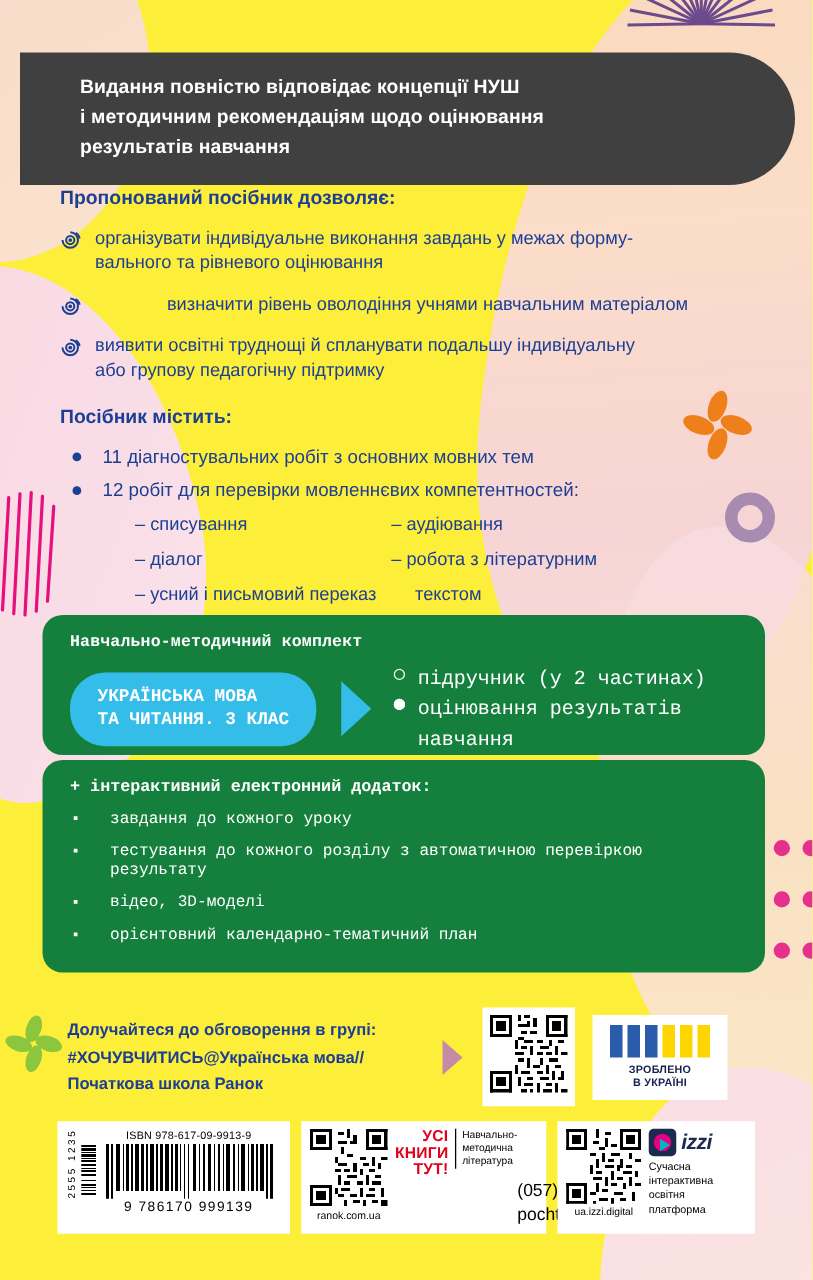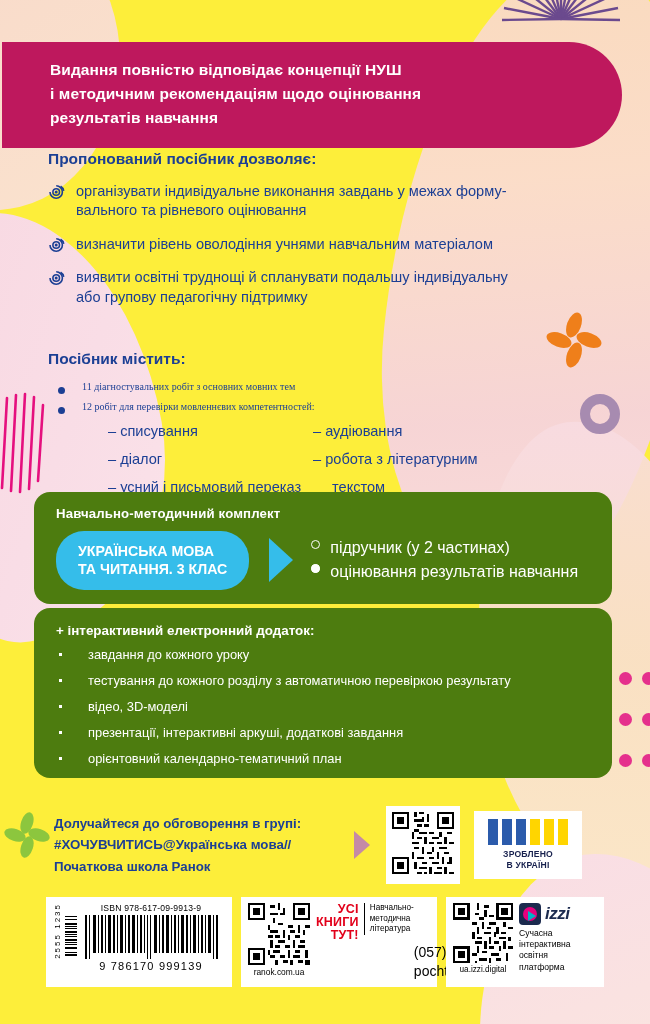--- a/index.html
+++ b/index.html
@@ -66,60 +66,60 @@
     border: 10px solid #a78bb0; border-radius: 50%;
   }
 
   .dot-col { position:absolute; right: 18px; top: 672px; }
   .dot-col .dot { width: 13px; height: 13px; border-radius: 50%; background: #e5308c; margin-bottom: 28px; }
   .dot-col2 { position:absolute; right: -5px; top: 672px; }
   .dot-col2 .dot { width: 13px; height: 13px; border-radius: 50%; background: #e5308c; margin-bottom: 28px; }
 
   
   .banner {
-    position: absolute; left: 2px; top: 42px;
+    position: absolute; left: 16px; top: 42px;
     width: 620px; padding: 16px 30px 18px 48px;
-    background: #be185d;
+    background: #404040;
     border-top-right-radius: 60px;
     border-bottom-right-radius: 60px;
   }
   .banner p {
     color: #ffffff; font-weight: bold; font-size: 15.5px;
     line-height: 1.55; letter-spacing: .1px;
   }
   h2.sec {
     color: #1c3f94; font-weight: bold; font-size: 15.5px;
   }
   .list-eye { list-style: none; }
   .list-eye li {
     position: relative; padding-left: 28px; margin-bottom: 11px;
     color: #1c3f94; font-size: 14.6px; line-height: 1.33;
   }
   .eye-ic { position: absolute; left: 0; top: 2px; width: 18px; height: 16px; }
 
   .list-dot { list-style: none; }
   .list-dot li {
     position: relative; padding-left: 34px; margin-bottom: 6px;
-    color: #1c3f94; font-size: 10px; line-height: 1.4; font-family: Liberation Serif, serif;
+    color: #1c3f94; font-size: 15px; line-height: 1.4;
   }
   .list-dot li:before {
     content: ""; position: absolute; left: 10px; top: 7px;
     width: 7px; height: 7px; border-radius: 50%; background: #1c3f94;
   }
   .dashcols { display: flex; gap: 0; color: #1c3f94; font-size: 14.6px; }
   .dashcols .col { }
   .dashcols .col:first-child { width: 265px; padding-left: 60px; }
   .dashcols .col:last-child  { width: 285px; padding-left: 0px; }
   .dashcols p { margin-bottom: 9px; line-height: 1.3; }
   .dashcols .indent { padding-left: 19px; }
 
   
   .card-orange {
     position: absolute; left: 34px; width: 578px;
-    background: #4d7c0f; border-radius: 16px;
+    background: #15803d; border-radius: 16px; font-family: Liberation Mono, monospace;
   }
   .card1 { top: 492px; height: 112px; padding: 14px 22px 0 22px; }
   .card1 .title { color:#fff; font-weight:bold; font-size:13.2px; letter-spacing:.15px; }
   .kit-row { display: flex; align-items: center; margin-top: 10px; }
   .pill {
     background:#35bdea; color:#fff; font-weight:bold; font-size:14.2px;
     border-radius: 28px; padding: 11px 22px; line-height:1.3; white-space:nowrap;
   }
   .tri {
     width:0;height:0;border-top:22px solid transparent;border-bottom:22px solid transparent;
@@ -283,21 +283,21 @@
       <li>
         <svg class="eye-ic" viewBox="0 0 18 16">
           <path d="M2 8a6.2 6.2 0 1 0 6.2-6.2" fill="none" stroke="#1c3f94" stroke-width="1.6"></path>
           <circle cx="8.2" cy="8" r="3.3" fill="none" stroke="#1c3f94" stroke-width="1.6"></circle>
           <circle cx="8.2" cy="8" r="1.5" fill="#1c3f94"></circle>
           <path d="M12.6 2.2a6.3 6.3 0 0 1 3.1 4.6" fill="none" stroke="#1c3f94" stroke-width="1.6"></path>
         </svg>
         <span>організувати індивідуальне виконання завдань у межах форму-</span><br>
         <span>вального та рівневого оцінювання</span>
       </li>
-      <li style="margin-top:14px;">
+      <li style="margin-top:14px;text-align:center;">
         <svg class="eye-ic" viewBox="0 0 18 16">
           <path d="M2 8a6.2 6.2 0 1 0 6.2-6.2" fill="none" stroke="#1c3f94" stroke-width="1.6"></path>
           <circle cx="8.2" cy="8" r="3.3" fill="none" stroke="#1c3f94" stroke-width="1.6"></circle>
           <circle cx="8.2" cy="8" r="1.5" fill="#1c3f94"></circle>
           <path d="M12.6 2.2a6.3 6.3 0 0 1 3.1 4.6" fill="none" stroke="#1c3f94" stroke-width="1.6"></path>
         </svg>
         <span>визначити рівень оволодіння учнями навчальним матеріалом</span>
       </li>
       <li style="margin-top:14px;">
         <svg class="eye-ic" viewBox="0 0 18 16">
@@ -305,21 +305,21 @@
           <circle cx="8.2" cy="8" r="3.3" fill="none" stroke="#1c3f94" stroke-width="1.6"></circle>
           <circle cx="8.2" cy="8" r="1.5" fill="#1c3f94"></circle>
           <path d="M12.6 2.2a6.3 6.3 0 0 1 3.1 4.6" fill="none" stroke="#1c3f94" stroke-width="1.6"></path>
         </svg>
         <span>виявити освітні труднощі й спланувати подальшу індивідуальну</span><br>
         <span>або групову педагогічну підтримку</span>
       </li>
     </ul>
   </div>
 
-  <div style="position:absolute; left:48px; top:350px; width:560px;">
+  <div style="position:absolute; left:48px; top:325px; width:560px;">
     <h2 class="sec">Посібник містить:</h2>
     <ul class="list-dot" style="margin-top:12px;">
       <li>11 діагностувальних робіт з основних мовних тем</li>
       <li>12 робіт для перевірки мовленнєвих компетентностей:</li>
     </ul>
     <div class="dashcols" style="margin-top:8px;">
       <div class="col">
         <p>– списування</p>
         <p>– діалог</p>
         <p>– усний і письмовий переказ</p>
@@ -355,21 +355,20 @@
       </ul>
     </div>
   </div>
 
   <div class="card-orange card2">
     <div class="title">+ інтерактивний електронний додаток:</div>
     <ul>
       <li>завдання до кожного уроку</li>
       <li>тестування до кожного розділу з автоматичною перевіркою результату</li>
       <li>відео, 3D-моделі</li>
-      <li>презентації, інтерактивні аркуші, додаткові завдання</li>
       <li>орієнтовний календарно-тематичний план</li>
     </ul>
   </div>
 
   <div class="disc">
     <div class="txt">
       <div>Долучайтеся до обговорення в групі:</div>
       <div>#ХОЧУВЧИТИСЬ@Українська мова//</div>
       <div>Початкова школа Ранок</div>
     </div>

